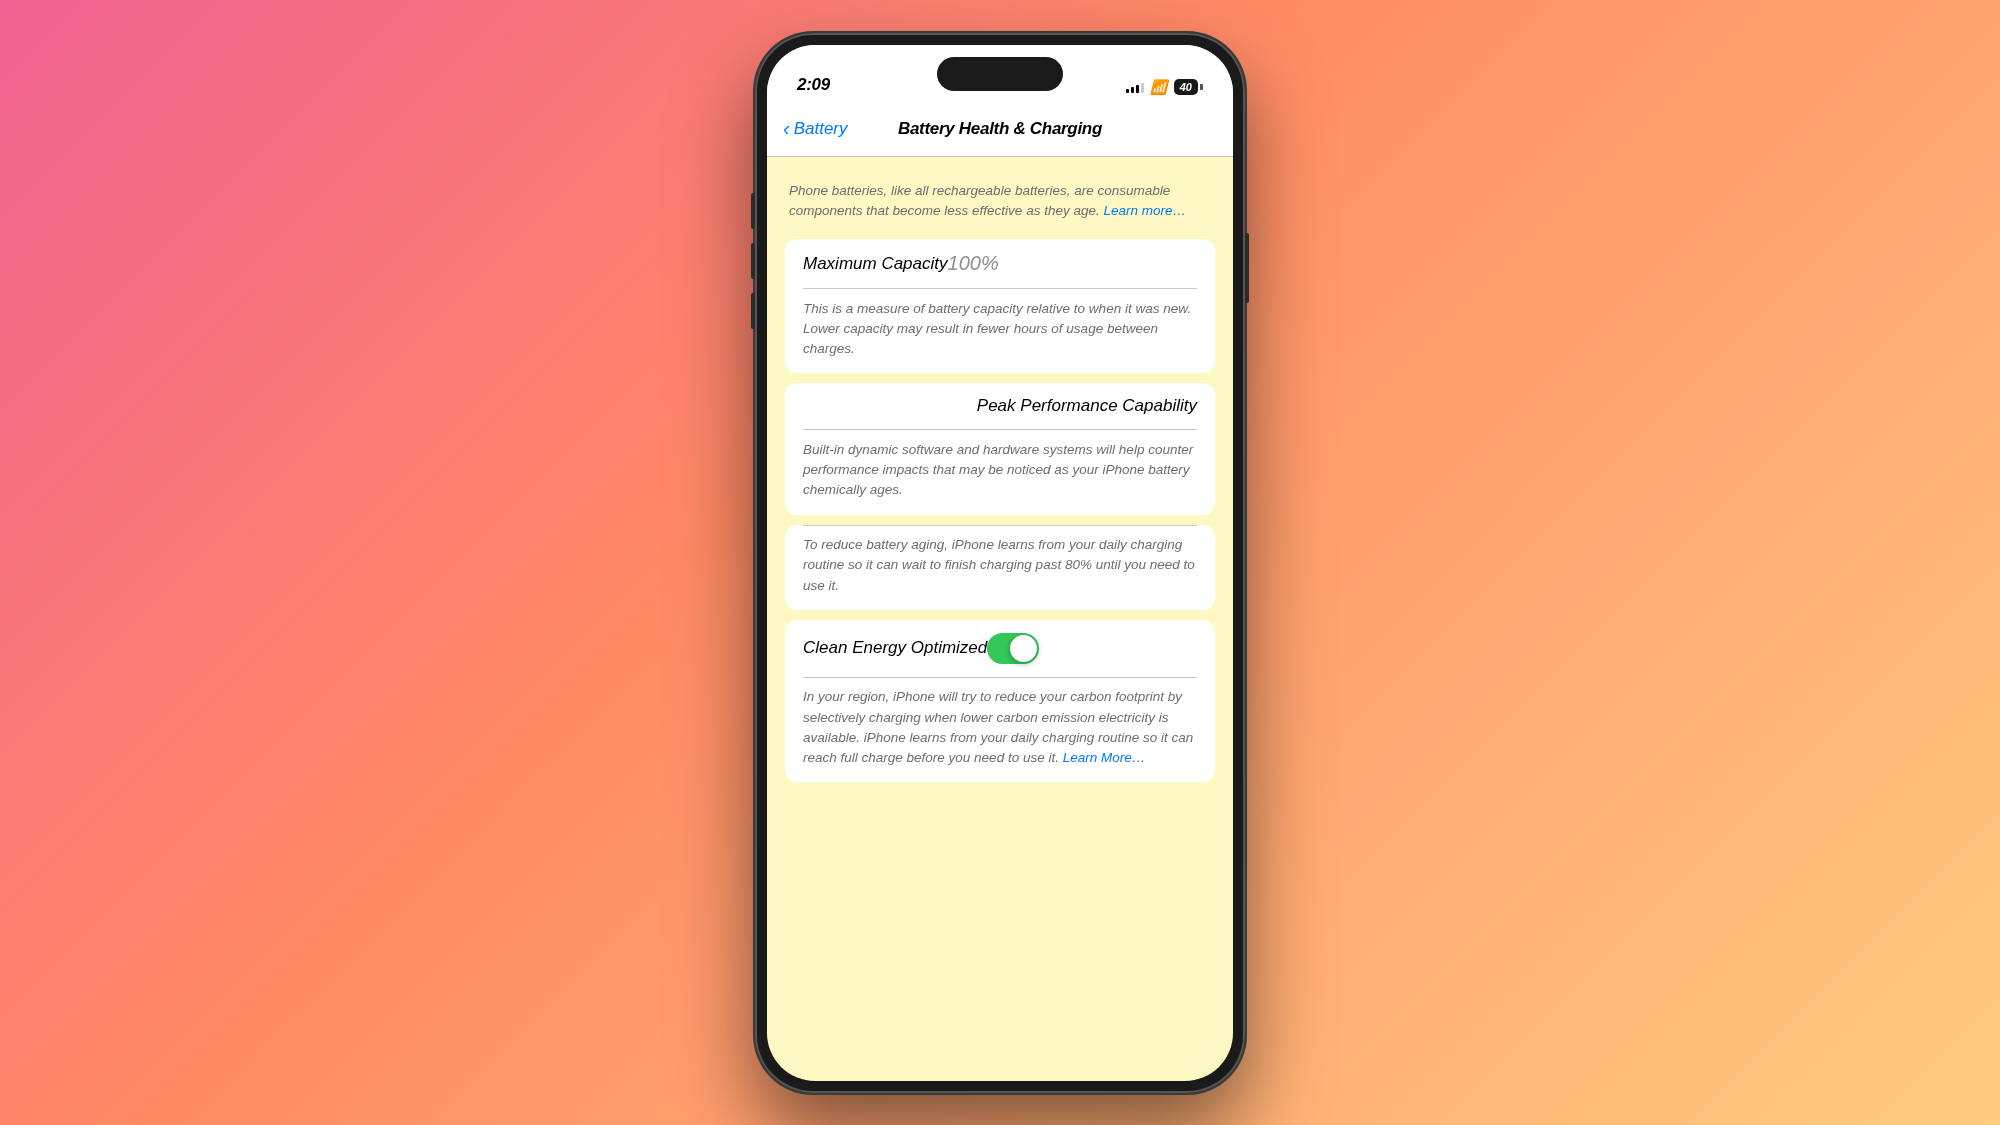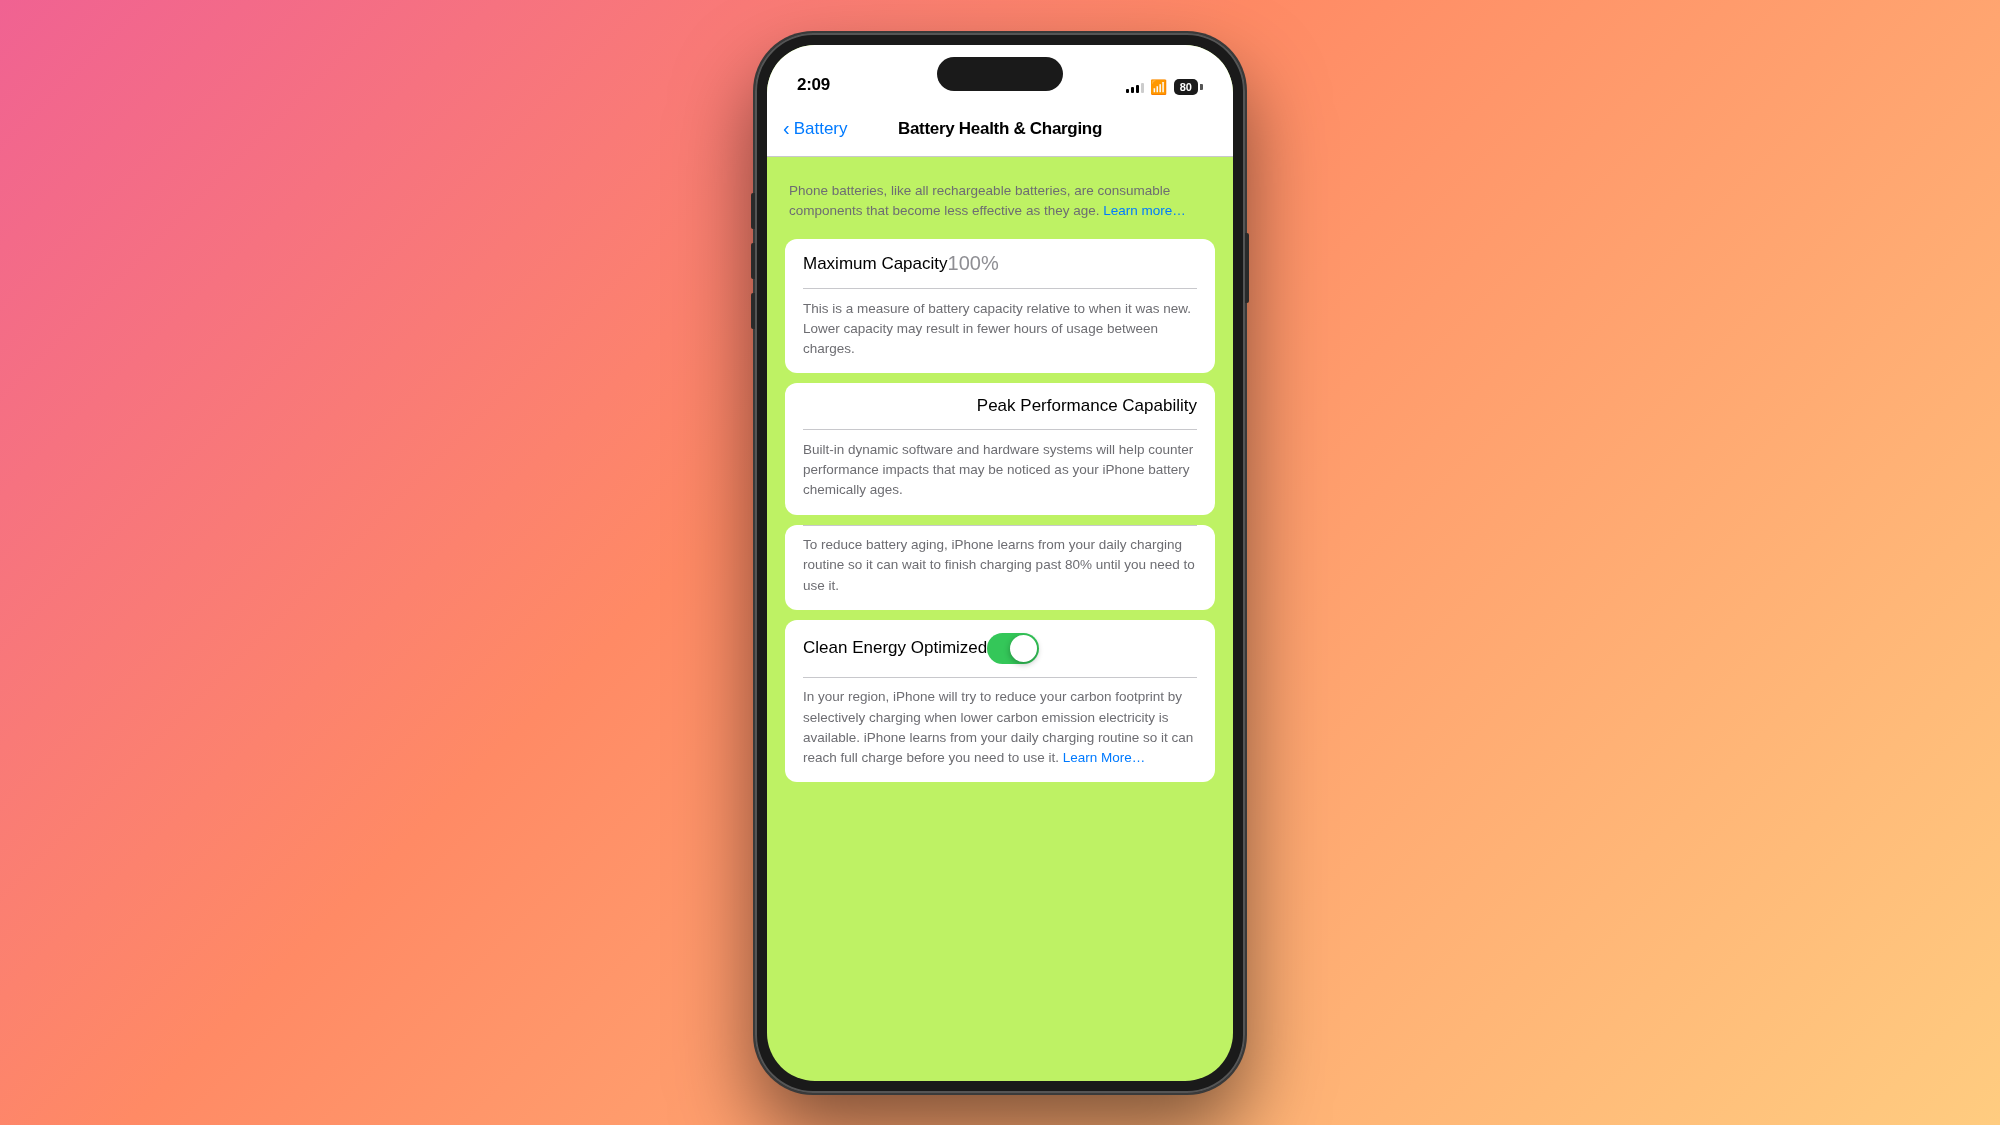--- a/index.html
+++ b/index.html
@@ -55,23 +55,24 @@
       background: #2a2a2a;
       border-radius: 0 2px 2px 0;
     }
 
     .screen {
       position: absolute;
       top: 12px;
       left: 12px;
       right: 12px;
       bottom: 12px;
-      background: #bef264;
+      background: #fef9c3;
       border-radius: 48px;
       overflow: hidden;
+      font-style: italic;
     }
 
     
     .dynamic-island {
       position: absolute;
       top: 12px;
       left: 50%;
       transform: translateX(-50%);
       width: 126px;
       height: 34px;
@@ -302,21 +303,21 @@
           <div class="signal-bar" style="height:4px"></div>
           <div class="signal-bar" style="height:6px"></div>
           <div class="signal-bar" style="height:8px"></div>
           <div class="signal-bar" style="height:10px; background:#ccc"></div>
         </div>
 
         <span class="wifi-icon">📶</span>
 
         <div class="battery-status">
           <div class="battery-pill">
-            <span>80</span>
+            <span>40</span>
           </div>
           <div class="battery-tip"></div>
         </div>
       </div>
     </div>
 
     <div class="nav-bar">
       <div class="nav-back">
         <span class="nav-chevron">‹</span>
         <span>Battery</span>

